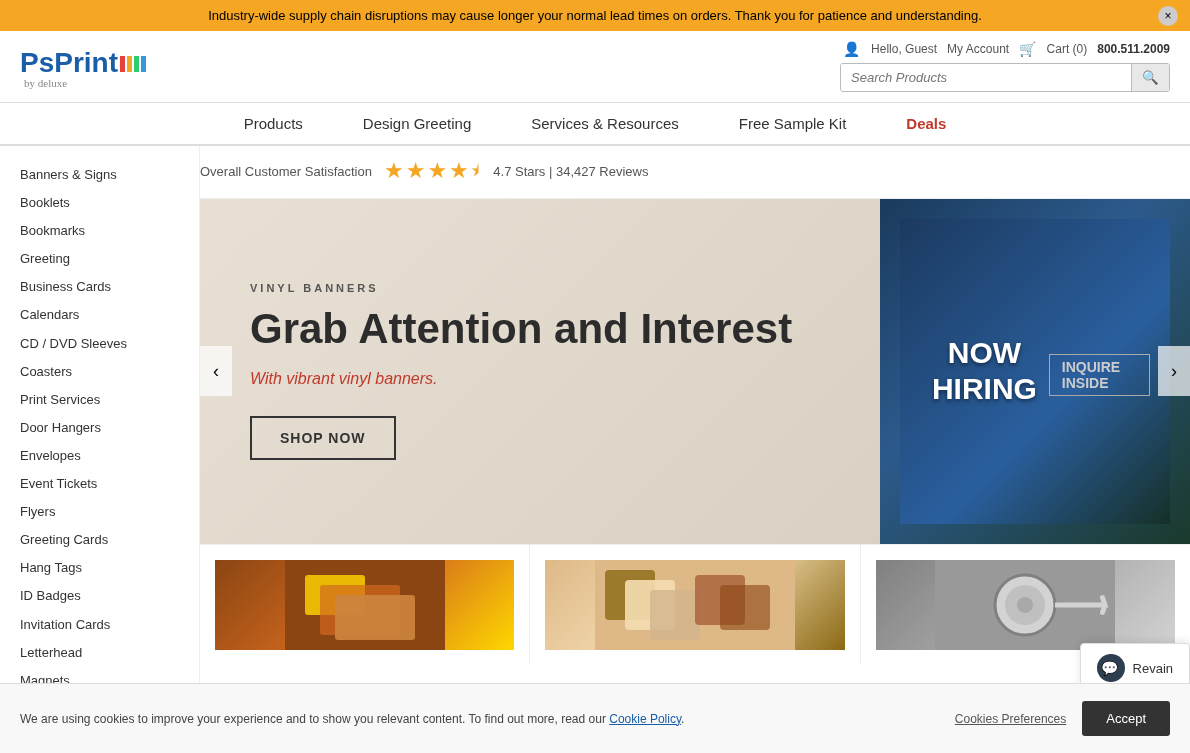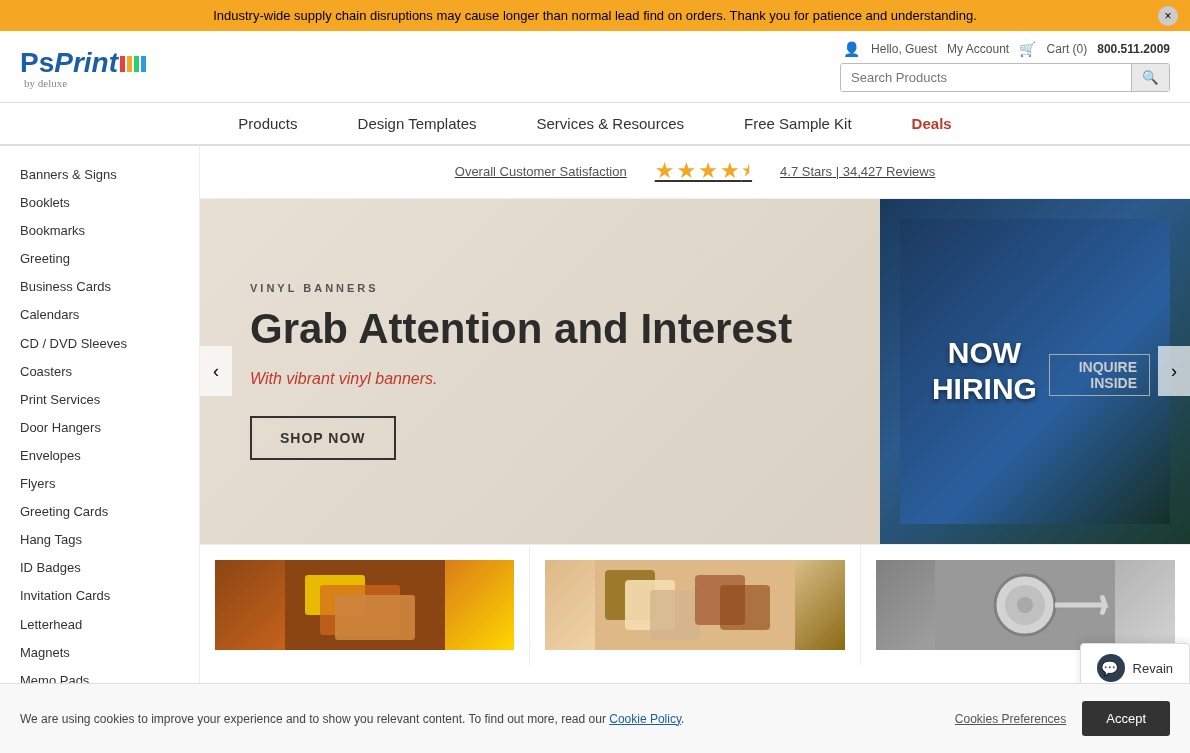--- a/index.html
+++ b/index.html
@@ -62,20 +62,21 @@
       overflow: hidden;
       width: 330px;
     }
     .search-bar input {
       flex: 1;
       border: none;
       padding: 6px 10px;
       font-size: 13px;
       outline: none;
       color: #aaa;
+      font-style: italic;
     }
     .search-bar button {
       background: #e8e8e8;
       border: none;
       padding: 6px 10px;
       cursor: pointer;
       border-left: 1px solid #bbb;
     }
 
     
@@ -121,26 +122,24 @@
     
     .main-content {
       flex: 1;
       padding: 0;
     }
 
     
     .satisfaction-bar {
       display: flex;
       align-items: center;
-      justify-content: center;
-      gap: 28px;
+      gap: 12px;
       padding: 12px 0;
       border-bottom: 1px solid #eee;
       background: #fff;
-      text-decoration: underline;
     }
     .satisfaction-bar .label { font-size: 13px; color: #555; }
     .stars { color: #f5a623; font-size: 22px; letter-spacing: 2px; }
     .rating-text { font-size: 13px; color: #555; }
 
     
     .hero-banner {
       position: relative;
       width: 100%;
       height: 345px;
@@ -354,30 +353,30 @@
       margin-left: 4px;
       font-family: Liberation Serif, serif;
     }
     .user-icon { font-size: 14px; }
     .cart-icon { font-size: 14px; }
   </style>
 </head>
 <body>
 
 <div class="top-banner">
-  <span>Industry-wide supply chain disruptions may cause longer than normal lead find on orders. Thank you for patience and understanding.</span>
+  <span>Industry-wide supply chain disruptions may cause longer your normal lead times on orders. Thank you for patience and understanding.</span>
   <button class="close-btn">×</button>
 </div>
 
 <div class="header">
 
   <div class="logo-container">
     <div class="logo-img">
       <span class="logo-ps">
-        <span style="color:#1a5ea8; font-size:28px; font-weight:900;">Ps</span><span style="color:#1a5ea8; font-size:28px; font-weight:900;font-style:italic;">Print</span><span style="display:inline-flex; gap:2px; vertical-align:middle; margin-left:2px;">
+        <span style="color:#1a5ea8; font-size:28px; font-weight:900;">Ps</span><span style="color:#1a5ea8; font-size:28px; font-weight:900;">Print</span><span style="display:inline-flex; gap:2px; vertical-align:middle; margin-left:2px;">
             <span style="width:5px; height:16px; background:#e8403a; display:inline-block;"></span>
             <span style="width:5px; height:16px; background:#f5a623; display:inline-block;"></span>
             <span style="width:5px; height:16px; background:#2ecc71; display:inline-block;"></span>
             <span style="width:5px; height:16px; background:#3498db; display:inline-block;"></span>
           </span>
       </span>
     </div>
     <span class="logo-by-deluxe">by deluxe</span>
   </div>
 
@@ -394,40 +393,41 @@
       <input type="text" placeholder="Search Products" style="">
       <button>
         <span>🔍</span>
       </button>
     </div>
   </div>
 </div>
 
 <nav class="main-nav">
   <a href="#">Products</a>
-  <a href="#">Design Templates</a>
+  <a href="#">Design Greeting</a>
   <a href="#">Services &amp; Resources</a>
   <a href="#">Free Sample Kit</a>
   <a href="#" class="deals">Deals</a>
 </nav>
 
 <div class="content-area">
 
   <div class="sidebar">
     <a href="#">Banners &amp; Signs</a>
     <a href="#">Booklets</a>
     <a href="#">Bookmarks</a>
     <a href="#">Greeting</a>
     <a href="#">Business Cards</a>
     <a href="#">Calendars</a>
     <a href="#">CD / DVD Sleeves</a>
     <a href="#">Coasters</a>
     <a href="#">Print Services</a>
     <a href="#">Door Hangers</a>
     <a href="#">Envelopes</a>
+    <a href="#">Event Tickets</a>
     <a href="#">Flyers</a>
     <a href="#">Greeting Cards</a>
     <a href="#">Hang Tags</a>
     <a href="#">ID Badges</a>
     <a href="#">Invitation Cards</a>
     <a href="#">Letterhead</a>
     <a href="#">Magnets</a>
     <a href="#">Memo Pads</a>
     <a href="#">Menus</a>
     <a href="#">Newsletters</a>
@@ -450,21 +450,21 @@
         <div class="hero-title">Grab Attention and Interest</div>
         <div class="hero-desc">
           <span>With </span><span style="color:#c0392b; font-style:italic;">vibrant</span><span> vinyl banners.</span>
         </div>
         <button class="shop-now-btn">SHOP NOW</button>
       </div>
 
       <div class="hero-image">
         <div style="background: linear-gradient(135deg, #1c3a60 0%, #2a5f9e 60%, #163028 100%); width:100%; height:100%; display:flex; flex-direction:row; align-items:center; justify-content:center; padding:20px;">
           <div class="hiring-text" style="font-size:30px; font-weight:900; color:#fff; line-height:1.2; text-align:center;">NOW HIRING</div>
-          <div class="hiring-sub" style="font-size:14px; color:#ccc; margin-top:8px; text-align:right; border:1px solid #aaa; padding:4px 12px;">INQUIRE INSIDE</div>
+          <div class="hiring-sub" style="font-size:14px; color:#ccc; margin-top:8px; text-align:left; border:1px solid #aaa; padding:4px 12px;">INQUIRE INSIDE</div>
         </div>
       </div>
 
       <button class="carousel-arrow left">‹</button>
       <button class="carousel-arrow right">›</button>
     </div>
 
     <div class="product-cards">
       <div class="product-card">
         <div class="img-placeholder img-business-cards">

